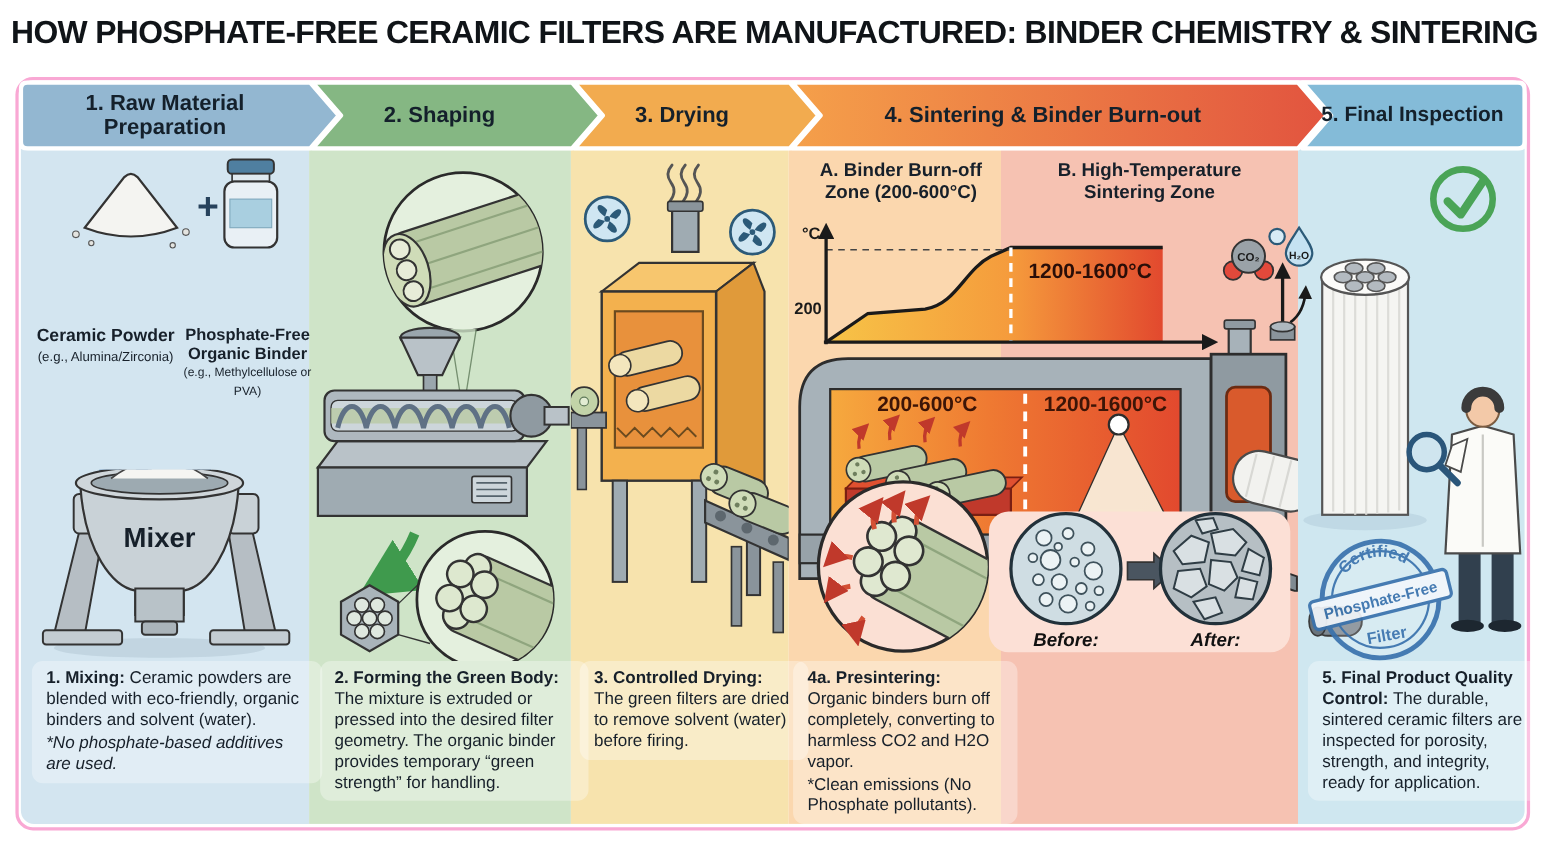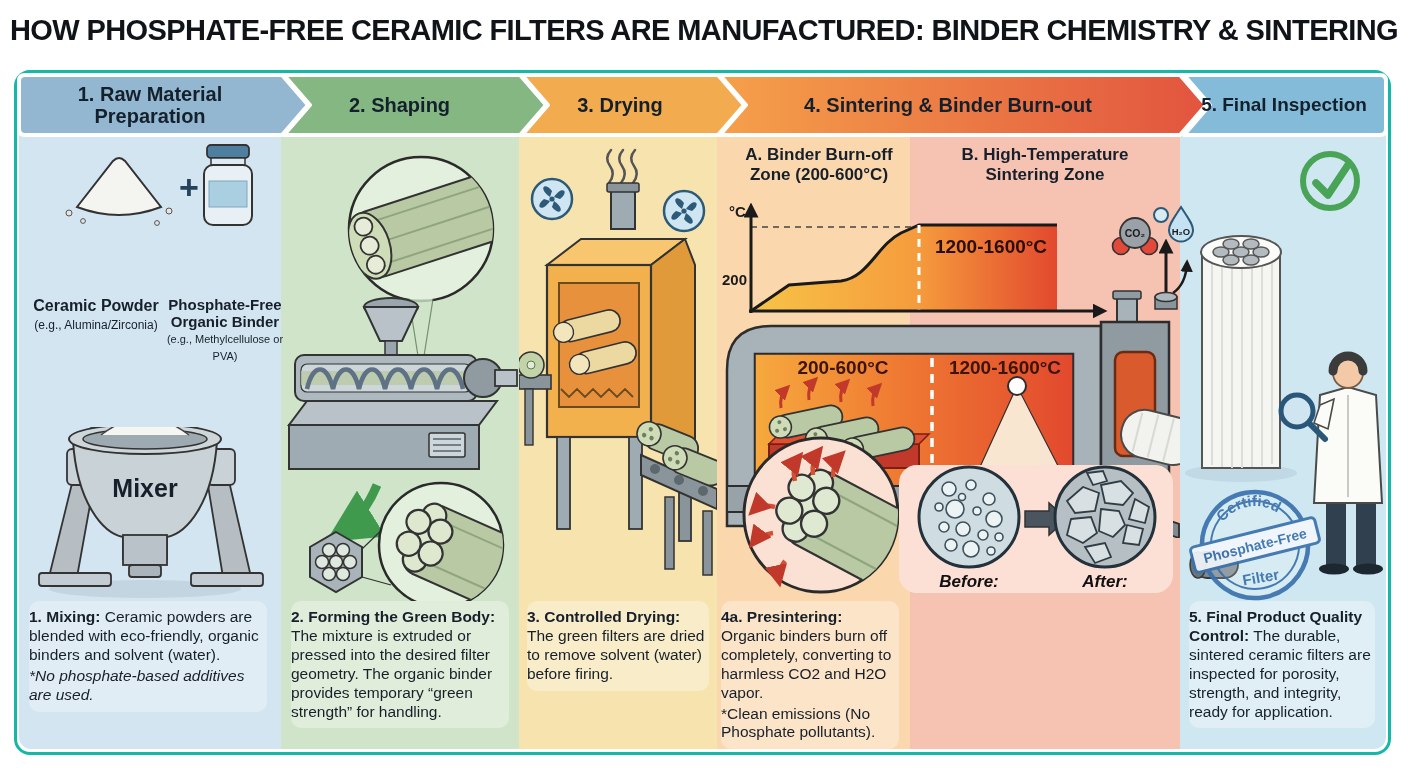--- a/index.html
+++ b/index.html
@@ -1,27 +1,27 @@
 <!DOCTYPE html>
 <html><head>
 <meta charset="utf-8">
 <style>
   html,body{margin:0;padding:0;background:#fff;}
   .stage{position:relative;width:1408px;height:768px;background:#fff;overflow:hidden;
          font-family:"Liberation Sans",sans-serif;color:#17202a;border-radius:20px;}
   .abs{position:absolute;}
   .title{left:0;top:14px;width:1408px;text-align:center;font-size:29px;font-weight:800;
          letter-spacing:-0.6px;color:#101418;white-space:nowrap;}
-  .panel{left:14px;top:70px;width:1377px;height:685px;border:3px solid #14b8a6;
+  .panel{left:14px;top:70px;width:1377px;height:685px;border:3px solid #f9a8d4;
          border-radius:16px;background:#fff;box-sizing:border-box;}
   .hdr-label{top:2px;height:60px;display:flex;align-items:center;justify-content:center;
              text-align:center;font-weight:800;font-size:20px;line-height:1.1;color:#14202b;}
   .colbody{top:62px;bottom:3px;}
   .zone-title{font-weight:800;font-size:17px;line-height:1.15;text-align:center;color:#17202a;}
-  .cap{top:528px;background:rgba(255,255,255,.33);border-radius:10px;padding:7px 0;
+  .cap{top:528px;background:rgba(255,255,255,.33);border-radius:10px;padding:7px 13px;
        font-size:15.5px;line-height:1.22;color:#17202a;}
   .b{font-weight:800;}
   .i{font-style:italic;}
   .note{margin-top:2px;}
   .sub{font-weight:400;}
   svg{display:block;}
   svg text{font-family:"Liberation Sans",sans-serif;}
 </style>
 </head>
 <body>

